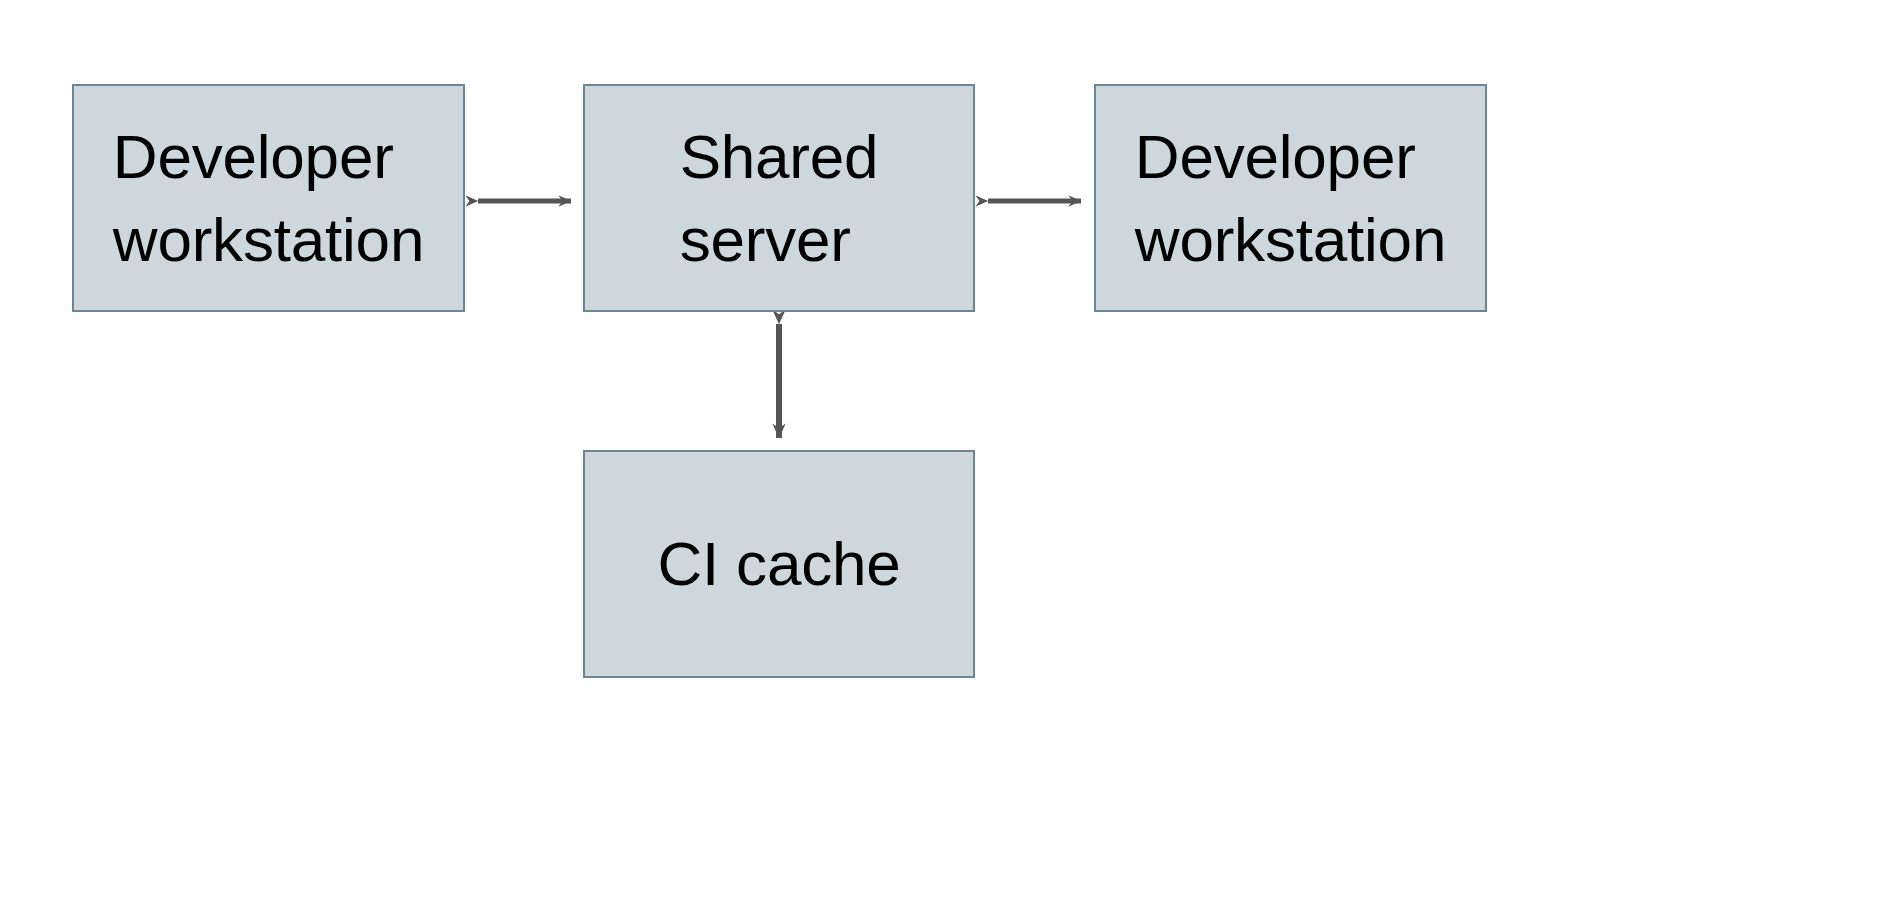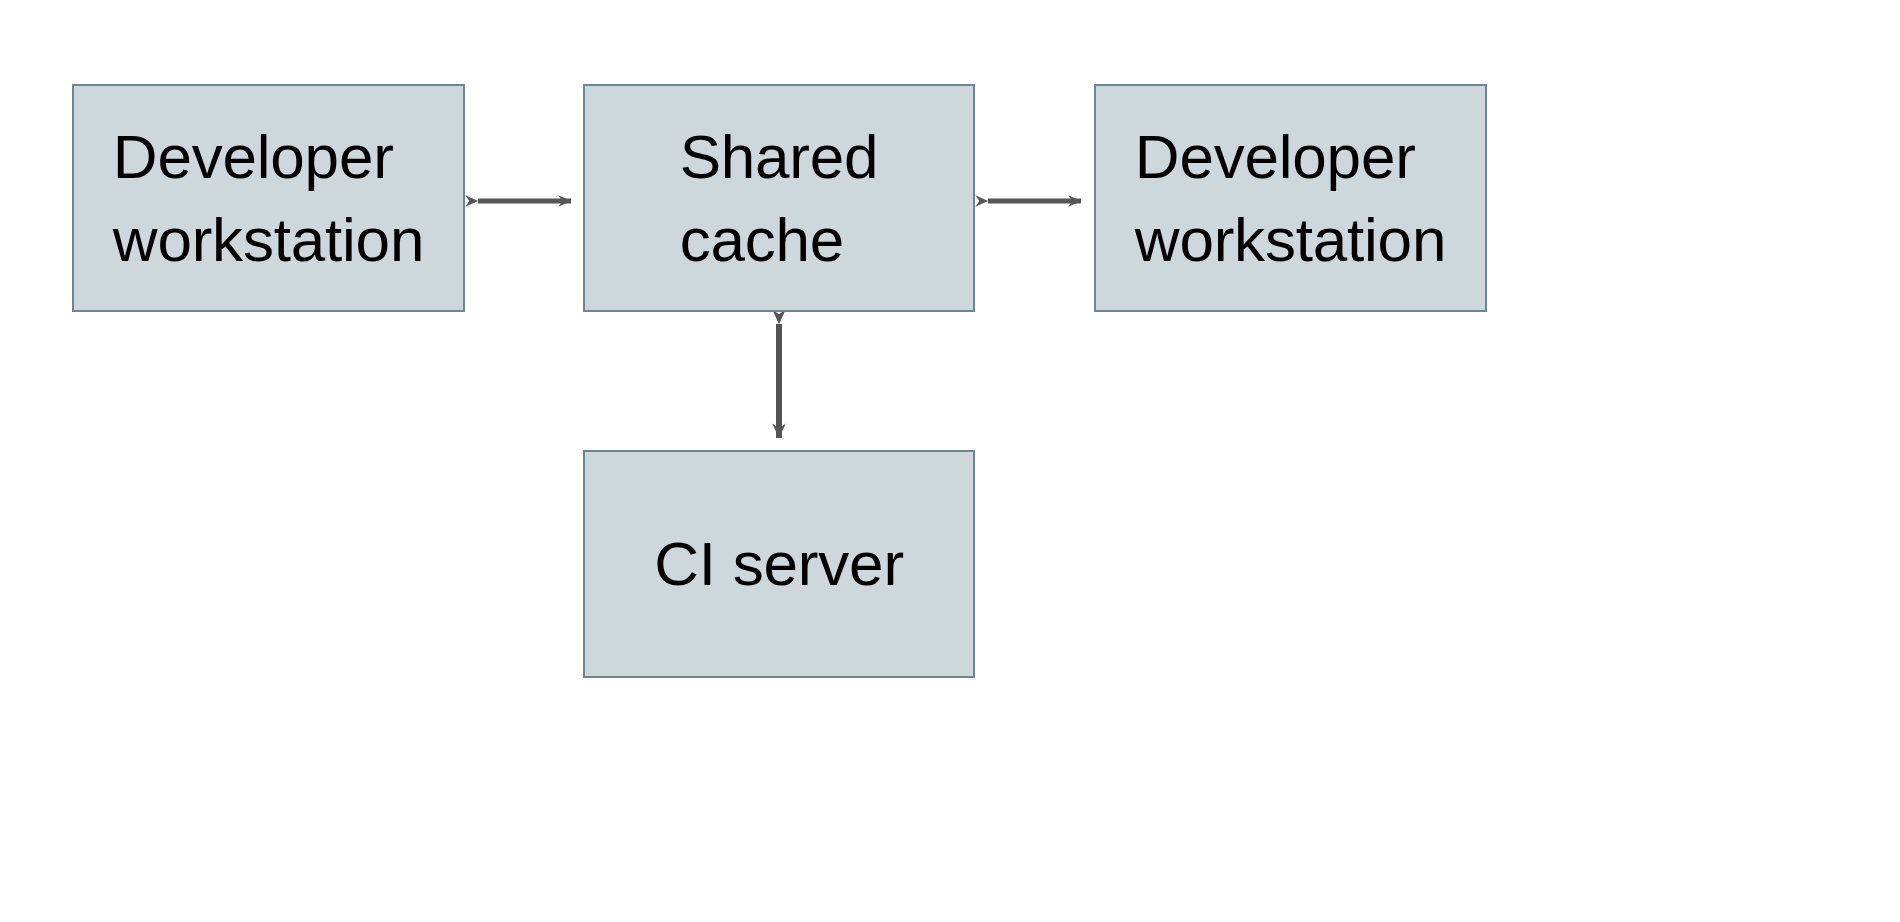--- a/index.html
+++ b/index.html
@@ -87,25 +87,25 @@
     </g>
   </svg>
 
   <div class="node" id="node-dev-left">
     <span class="node-label">Developer
 workstation</span>
   </div>
 
   <div class="node" id="node-cache">
     <span class="node-label">Shared
-cache</span>
+server</span>
   </div>
 
   <div class="node" id="node-dev-right">
     <span class="node-label">Developer
 workstation</span>
   </div>
 
   <div class="node" id="node-ci">
-    <span class="node-label">CI server</span>
+    <span class="node-label">CI cache</span>
   </div>
 
 </div>
 
 </body></html>

